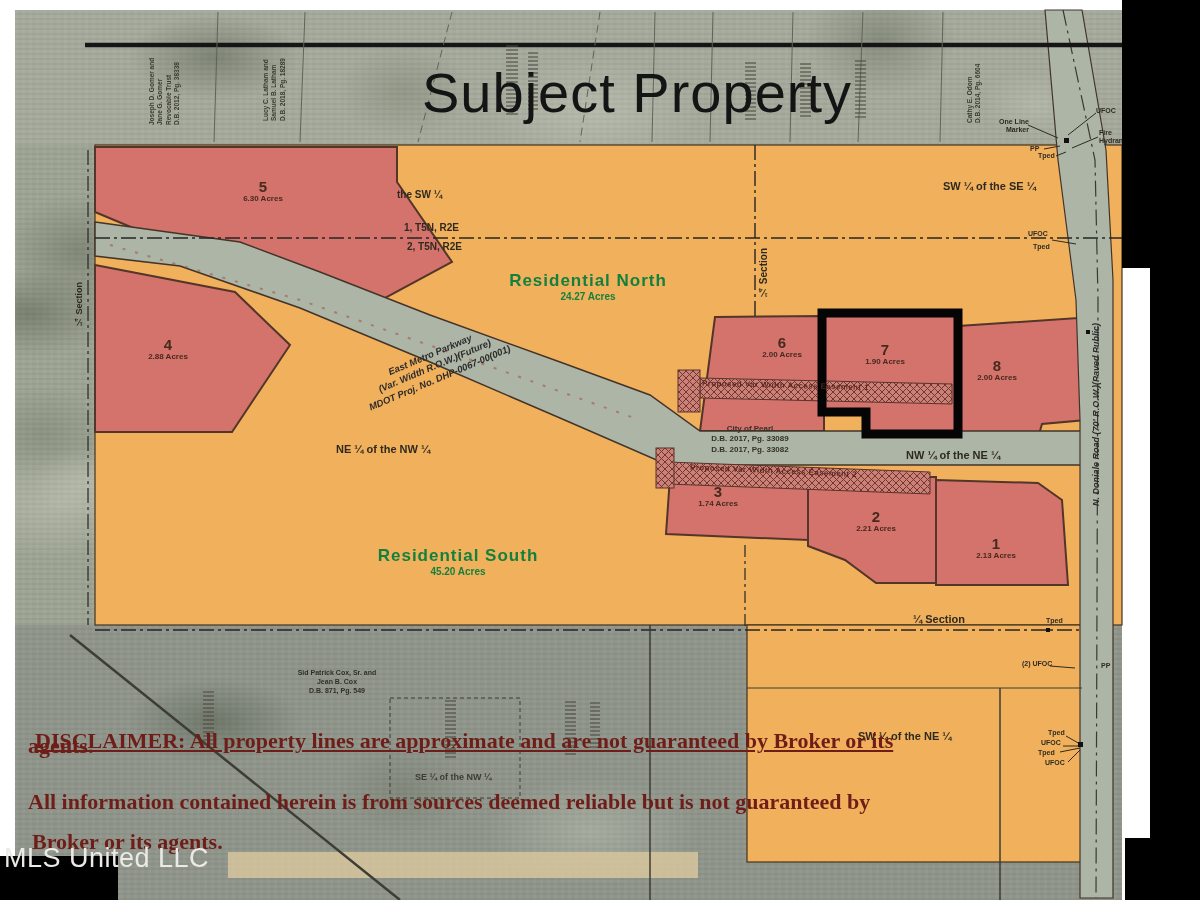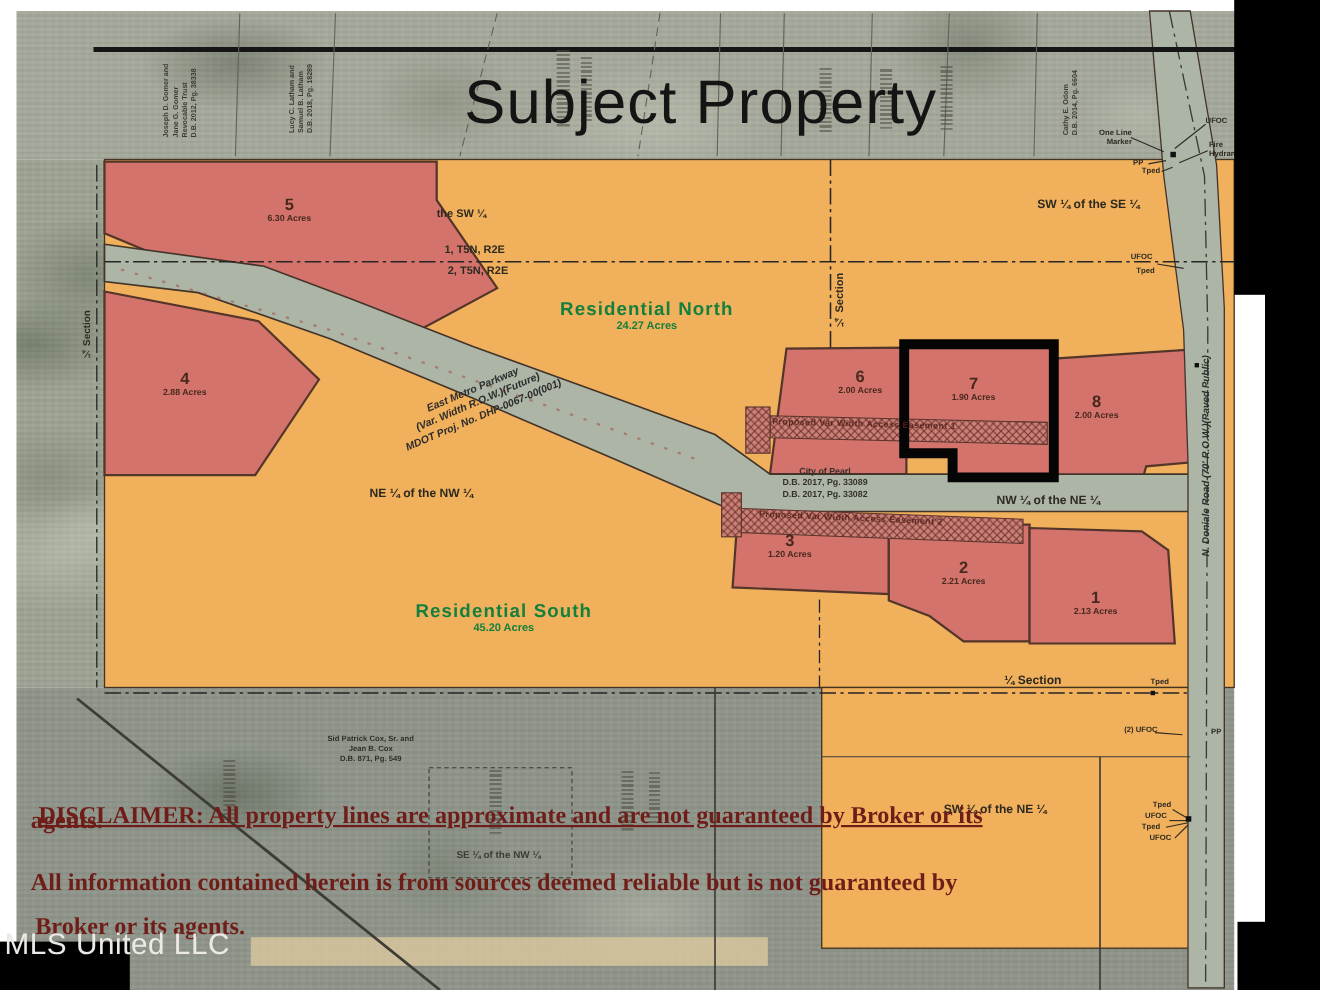--- a/index.html
+++ b/index.html
@@ -161,21 +161,21 @@
   <div class="plabel" style="left:840px;top:343px;">
     <div class="num">7</div>
       <div class="acr">1.90 Acres</div>
     </div>
   <div class="plabel" style="left:952px;top:359px;">
     <div class="num">8</div>
       <div class="acr">2.00 Acres</div>
     </div>
   <div class="plabel" style="left:673px;top:485px;">
     <div class="num">3</div>
-      <div class="acr">1.20 Acres</div>
+      <div class="acr">1.74 Acres</div>
     </div>
   <div class="plabel" style="left:831px;top:510px;">
     <div class="num">2</div>
       <div class="acr">2.21 Acres</div>
     </div>
   <div class="plabel" style="left:951px;top:537px;">
     <div class="num">1</div>
       <div class="acr">2.13 Acres</div>
     </div>
 

